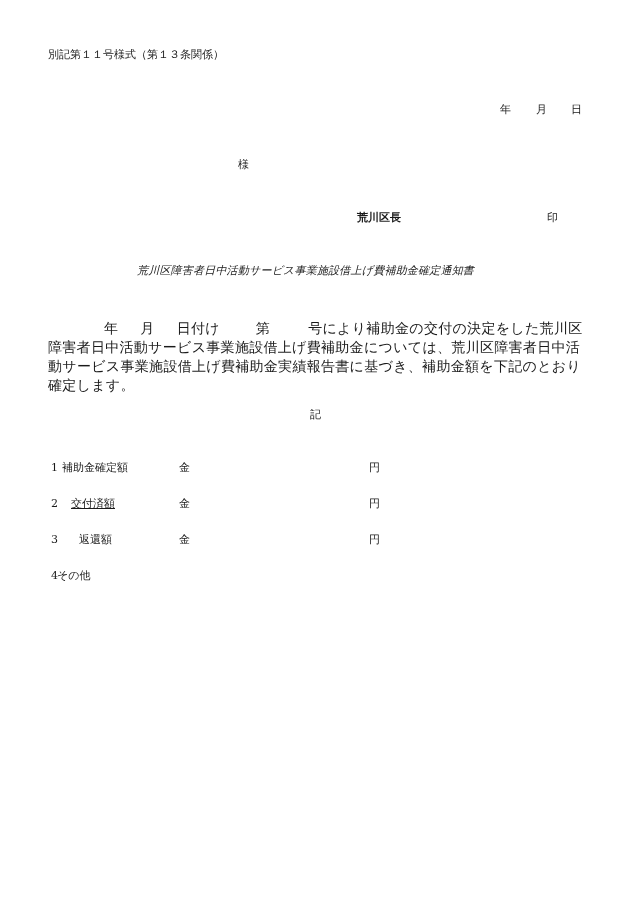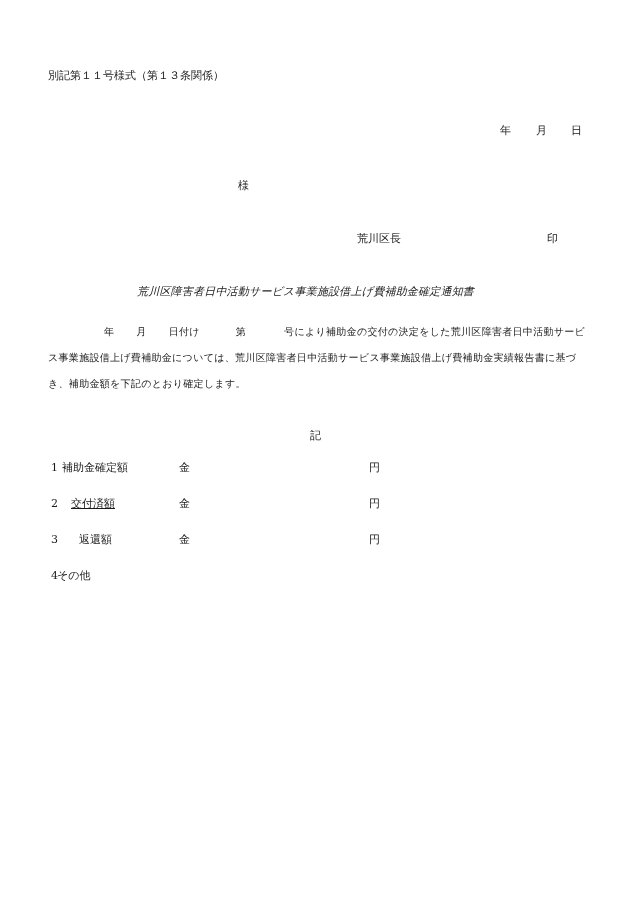--- a/index.html
+++ b/index.html
@@ -1,24 +1,24 @@
 <!DOCTYPE html>
 <html><head>
 <meta charset="utf-8">
 <style>
   html, body { margin: 0; padding: 0; background: #ffffff; }
   body {
     width: 630px; height: 903px; position: relative; overflow: hidden;
     font-family: "DejaVu Serif", "Liberation Serif", serif;
     color: #1a1a1a; font-size: 11px; line-height: 1;
   }
-  .abs { position: absolute; white-space: nowrap; margin-top: 21px; }
+  .abs { position: absolute; white-space: nowrap; }
   .para {
     position: absolute; left: 48px; top: 319px; width: 540px;
-    font-size: 10px; line-height: 26px; letter-spacing: 0.3px;
+    font-size: 14px; line-height: 19px; letter-spacing: 0.3px;
   }
   .para .gap2 { display: inline-block; width: 22px; }
   .item { position: absolute; left: 48px; height: 14px; font-size: 11px; }
   .item span { position: absolute; top: 0; white-space: nowrap; }
 </style>
 </head>
 <body>
 
 <div>
 
@@ -26,21 +26,21 @@
 
   <div>
     <span class="abs" style="left:500px; top:104px;">年</span>
     <span class="abs" style="left:536px; top:104px;">月</span>
     <span class="abs" style="left:571px; top:104px;">日</span>
   </div>
 
   <div class="abs" style="left:238px; top:159px;">様</div>
 
   <div>
-    <span class="abs" style="left:357px; top:212px;">荒川区長</span>
+    <span class="abs" style="left:357px; top:212px;font-weight:bold;">荒川区長</span>
     <span class="abs" style="left:547px; top:212px;">印</span>
   </div>
 
   <div class="abs" style="left:137px; top:265px; letter-spacing:0.2px;font-style:italic;">荒川区障害者日中活動サービス事業施設借上げ費補助金確定通知書</div>
 
   <div class="para">
     <span style="display:inline-block; width:56px;"></span><span>年</span><span class="gap2"></span><span>月</span><span class="gap2"></span><span>日付け</span><span style="display:inline-block; width:36px;"></span><span>第</span><span style="display:inline-block; width:38px;"></span><span>号により補助金の交付の決定をした荒川区障害者日中活動サービス事業施設借上げ費補助金については、荒川区障害者日中活動サービス事業施設借上げ費補助金実績報告書に基づき、補助金額を下記のとおり確定します。</span>
   </div>
 
   <div class="abs" style="left:310px; top:409px;">記</div>

